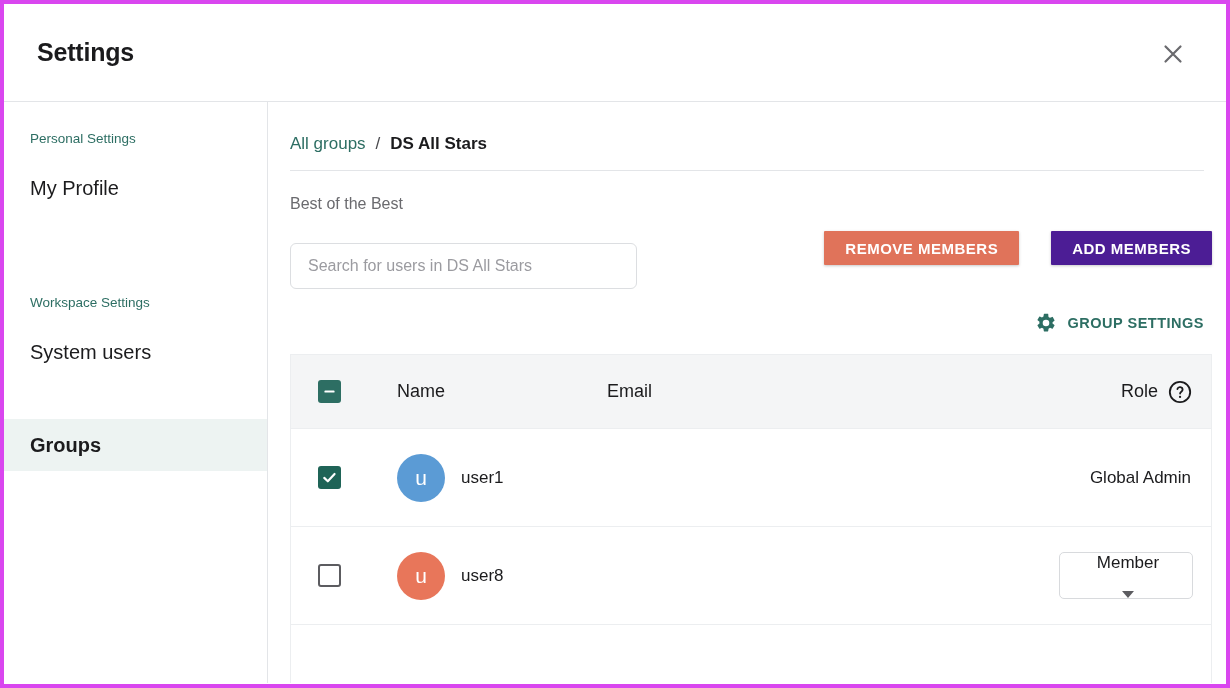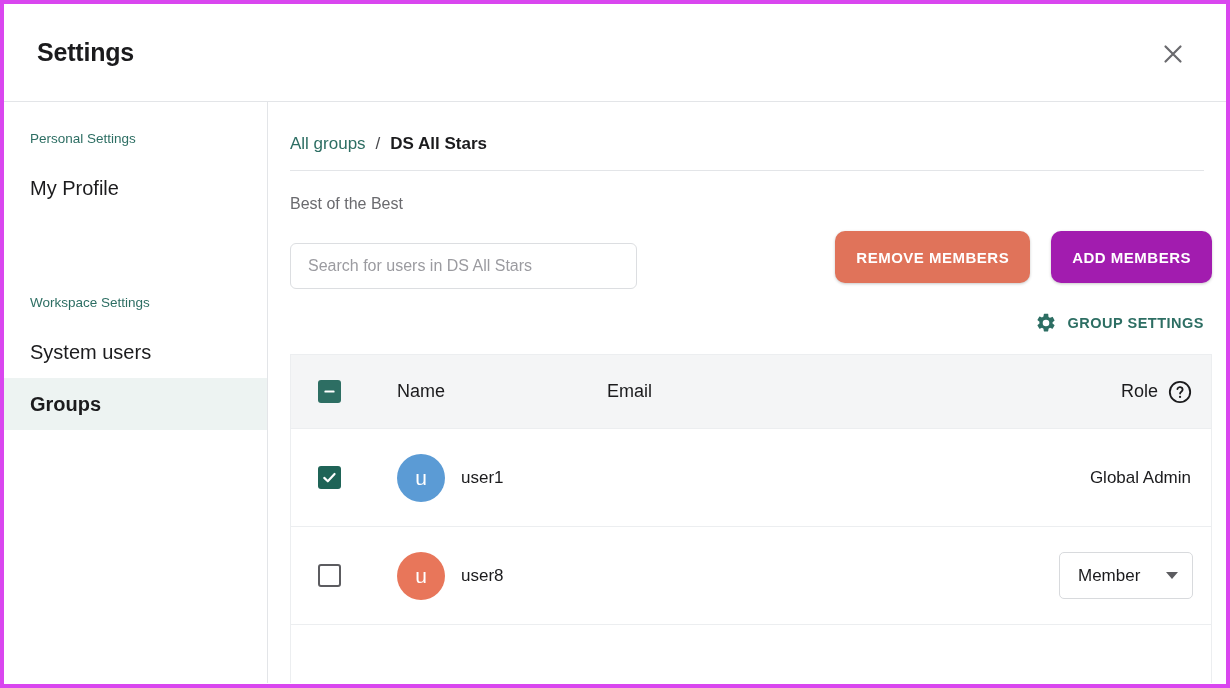--- a/index.html
+++ b/index.html
@@ -77,20 +77,21 @@
   .side-item {
     font-size: 20px;
     color: #1b1b1d;
     padding: 14px 0 14px 26px;
     cursor: pointer;
     line-height: 24px;
   }
   .side-item.active {
     background: #edf3f2;
     font-weight: bold;
+    margin-top: 41px;
   }
   .side-spacer { height: 79px; }
 
   
   .main {
     flex: 1;
     padding: 0 0 0 0;
     position: relative;
     overflow: hidden;
   }
@@ -146,34 +147,35 @@
 
   .btn-group {
     position: absolute;
     right: 14px;
     top: 18px;
     display: flex;
     gap: 21px;
   }
   .btn {
     border: none;
-    border-radius: 10px;
+    border-radius: 1px;
     font-family: "Liberation Sans", sans-serif;
     font-size: 15px;
     font-weight: bold;
     letter-spacing: 0.5px;
     color: #ffffff;
-    height: 52px;
+    height: 34px;
     padding: 0 21px;
     cursor: pointer;
     box-shadow: 0 1px 3px rgba(0,0,0,0.22);
     white-space: nowrap;
+    margin-left: 11px;
   }
   .btn-remove { background: #e0735a; }
-  .btn-add { background: #a21caf; }
+  .btn-add { background: #4c1d95; }
 
   .group-settings-row {
     display: flex;
     align-items: center;
     justify-content: flex-end;
     gap: 11px;
     padding: 8px 22px 0 0;
     height: 44px;
   }
   .gear-icon { display: flex; align-items: center; cursor: pointer; }
@@ -277,20 +279,21 @@
     min-width: 134px;
     display: flex;
     align-items: center;
     justify-content: space-between;
     gap: 13px;
     padding: 0 14px 0 18px;
     font-size: 17px;
     color: #1b1b1d;
     background: #ffffff;
     cursor: pointer;
+    flex-direction: column;
   }
   .caret {
     width: 0; height: 0;
     border-left: 6px solid transparent;
     border-right: 6px solid transparent;
     border-top: 7px solid #5c5c60;
   }
   .role-static { padding-right: 2px; }
 </style>
 </head>

